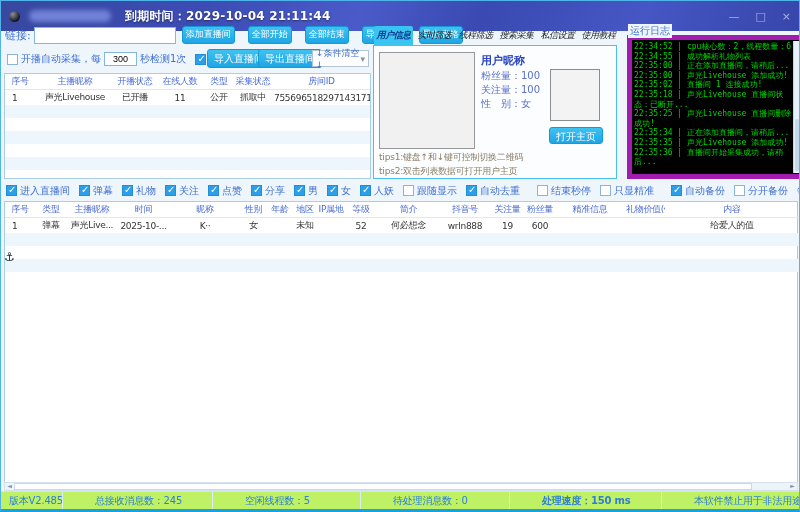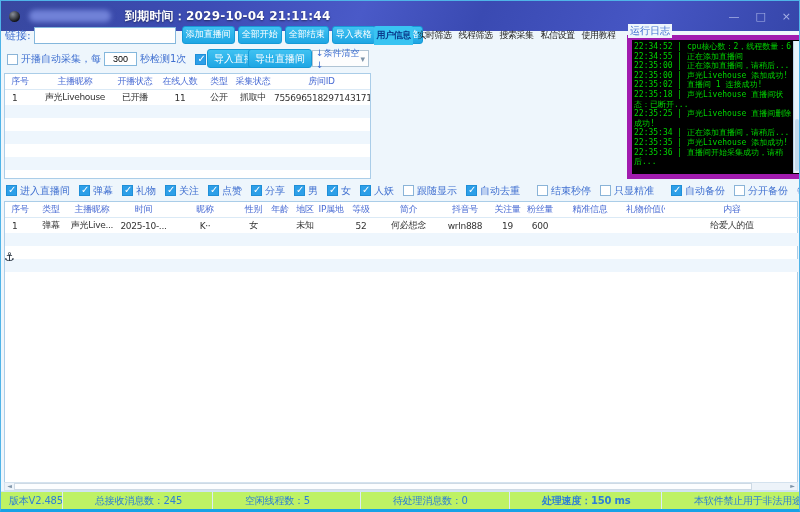--- a/index.html
+++ b/index.html
@@ -15,24 +15,24 @@
     background:radial-gradient(circle at 35% 30%,#8a8f99,#14161c 70%);margin-right:9px;}
   .blur-pill{width:82px;height:12px;border-radius:6px;background:#7182d8;filter:blur(2.5px);margin-right:14px;}
   .expiry{font-size:12px;font-weight:bold;letter-spacing:.2px;text-shadow:0 1px 2px rgba(0,0,0,.45);}
   .win-controls{margin-left:auto;display:flex;gap:16px;color:#a8b2e6;font-size:11px;line-height:1;}
   .win-controls span{cursor:default;}
   
   .row1{position:absolute;left:4px;top:23px;height:22px;display:flex;align-items:center;font-size:11px;}
   .lbl-blue{color:#3f6fd0;}
   .link-input{width:142px;height:17px;border:1px solid #84b7dc;background:#fff;margin:0 6px 0 3px;font-size:10px;padding:0 3px;}
   .btn{background:linear-gradient(#3fc2f2,#1ea6e4);color:#fff;border:1px solid #169ad6;border-radius:3px;
-    font-size:9px;padding:2px 3px;margin-right:3px;line-height:1.3;white-space:nowrap;cursor:pointer;
+    font-size:9px;padding:2px 3px;margin-right:13px;line-height:1.3;white-space:nowrap;cursor:pointer;
     font-family:"DejaVu Sans",sans-serif;}
   
-  .tabs{position:absolute;left:373px;top:24px;height:20px;display:flex;align-items:flex-end;}
+  .tabs{position:absolute;left:373px;top:24px;height:20px;display:flex;align-items:flex-end;font-style:italic;}
   .tab{width:39px;text-align:center;font-size:9px;color:#222;padding:3px 0;margin-right:2px;
     letter-spacing:-.5px;cursor:pointer;white-space:nowrap;overflow:hidden;}
   .tab.active{background:#39c4f2;color:#0a3a8c;font-weight:bold;border-radius:2px 2px 0 0;}
   
   .loggroup{position:absolute;left:618px;top:23px;width:179px;height:155px;}
   .log-title{position:absolute;left:9px;top:0;font-size:10px;color:#3f6fd0;background:#eef6fc;padding:0 2px;z-index:2;}
   .console{position:absolute;left:0;top:11px;width:179px;height:144px;background:#000;
     border:5px solid #a21caf;padding:2px 8px 2px 2px;overflow:hidden;margin-left:8px;}
   .console-line{font-family:"DejaVu Sans Mono",monospace;font-size:8px;line-height:9.6px;color:#00d400;
     word-break:break-all;}
@@ -113,21 +113,21 @@
     <div class="tab">线程筛选</div>
     <div class="tab">搜索采集</div>
     <div class="tab">私信设置</div>
     <div class="tab">使用教程</div>
   </div>
 
   <div class="loggroup">
     <span class="log-title">运行日志</span>
     <div class="console">
       <div class="console-line">22:34:52 | cpu核心数：2，线程数量：6</div>
-      <div class="console-line">22:34:55 | 正在添加直播间</div>
+      <div class="console-line">22:34:55 | 成功解析礼物列表</div>
       <div class="console-line">22:35:00 | 正在添加直播间，请稍后...</div>
       <div class="console-line">22:35:00 | 声光Livehouse 添加成功!</div>
       <div class="console-line">22:35:02 | 直播间 1 连接成功!</div>
       <div class="console-line">22:35:18 | 声光Livehouse 直播间状态：已断开...</div>
       <div class="console-line">22:35:25 | 声光Livehouse 直播间删除成功!</div>
       <div class="console-line">22:35:34 | 正在添加直播间，请稍后...</div>
       <div class="console-line">22:35:35 | 声光Livehouse 添加成功!</div>
       <div class="console-line">22:35:36 | 直播间开始采集成功，请稍后...</div>
 
       <div class="vscroll">
@@ -139,21 +139,21 @@
   <div class="row2">
     <div class="inline" style="left:6px;top:4px;">
       <span class="chk"></span>
       <span>开播自动采集，每</span>
       <input class="small-input" style="width: 33px;" value="300">
       <span>秒检测1次</span>
       <span class="chk on" style="margin-left:9px;"></span>
       <span>记住配置</span>
     </div>
     <button class="btn btn-mid" style="left:206px;">导入直播间</button>
-    <button class="btn btn-mid" style="left:247px;">导出直播间</button>
+    <button class="btn btn-mid" style="left:257px;">导出直播间</button>
     <div class="dropdown">
       <span>↓条件清空↓</span>
       <span style="color:#7d93a8;">▾</span>
     </div>
   </div>
 
   <div class="tbl-wrap1">
     <table>
       <colgroup>
         <col style="width:30px">
@@ -197,20 +197,31 @@
         <tr>
             <td colspan="7"></td>
           </tr>
         <tr class="stripe">
             <td colspan="7"></td>
           </tr>
       </tbody>
     </table>
   </div>
 
+  <div class="userpanel">
+    <div class="qr-big"></div>
+    <div class="nick">用户昵称</div>
+    <div class="uinfo" style="top:23px;">粉丝量：100</div>
+    <div class="uinfo" style="top:37px;">关注量：100</div>
+    <div class="uinfo" style="top:51px;">性　别：女</div>
+    <div class="qr-small"></div>
+    <button class="btn open-home">打开主页</button>
+    <div class="tip" style="top:105px;">tips1:键盘↑和↓键可控制切换二维码</div>
+    <div class="tip" style="top:119px;">tips2:双击列表数据可打开用户主页</div>
+  </div>
 
   <div class="filterrow">
     <span class="f-item">
         <span class="chk on"></span>
         <span>进入直播间</span>
       </span>
     <span class="f-item">
         <span class="chk on"></span>
         <span>弹幕</span>
       </span>

